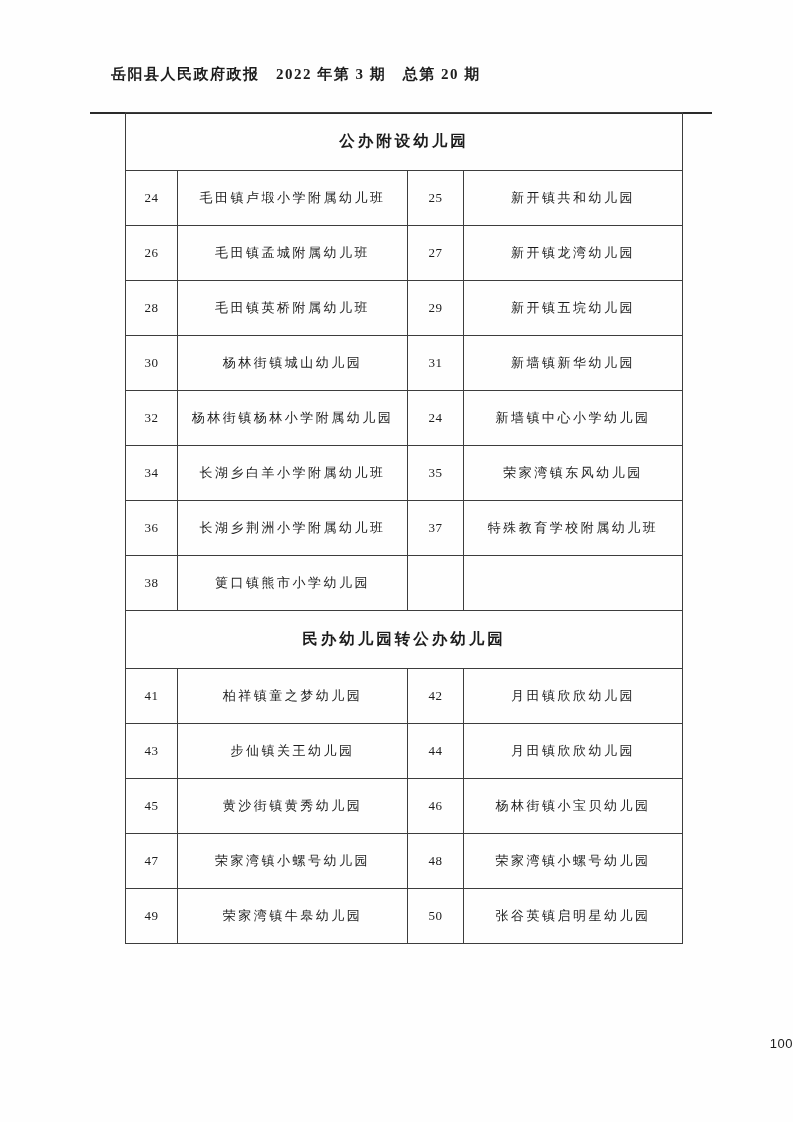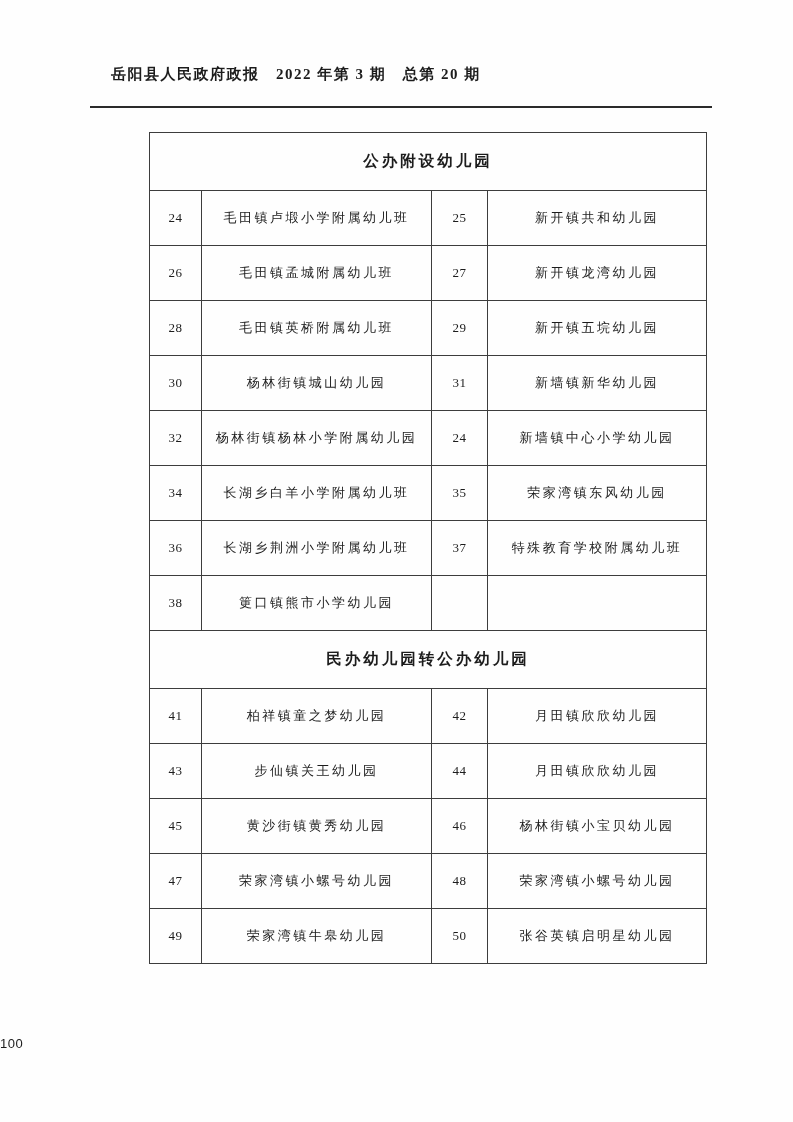--- a/index.html
+++ b/index.html
@@ -18,34 +18,33 @@
     position: absolute;
     inset: 0;
     background: #fefefe;
   }
   .gazette-header {
     position: absolute;
     left: 90px;
     top: 48px;
     width: 622px;
     border-bottom: 2px solid #2a2a2a;
-    padding-bottom: 5px;
+    padding-bottom: 11px;
     font-size: 15px;
     font-weight: bold;
     letter-spacing: 1.5px;
     white-space: pre;
   }
   table.kg-table {
     position: absolute;
     left: 125px;
-    top: 132px;
+    top: 112px;
     width: 557px;
     border-collapse: collapse;
     table-layout: fixed;
-    margin-left: 24px;
   }
   table.kg-table td {
     border: 1px solid #3d3d3d;
     text-align: center;
     vertical-align: middle;
     font-size: 13px;
     padding: 0 4px;
     overflow: hidden;
   }
   tr.section-row td {
@@ -62,21 +61,21 @@
     letter-spacing: 0.5px;
   }
   td.name {
     letter-spacing: 2.5px;
   }
   .page-footer {
     position: absolute;
     left: 0;
     top: 1036px;
     width: 793px;
-    text-align: left;
+    text-align: right;
     font-size: 13px;
     letter-spacing: 0.5px;
     font-family: "Liberation Sans", sans-serif;
   }
 </style>
 </head>
 <body>
 
 <div class="page">
 

